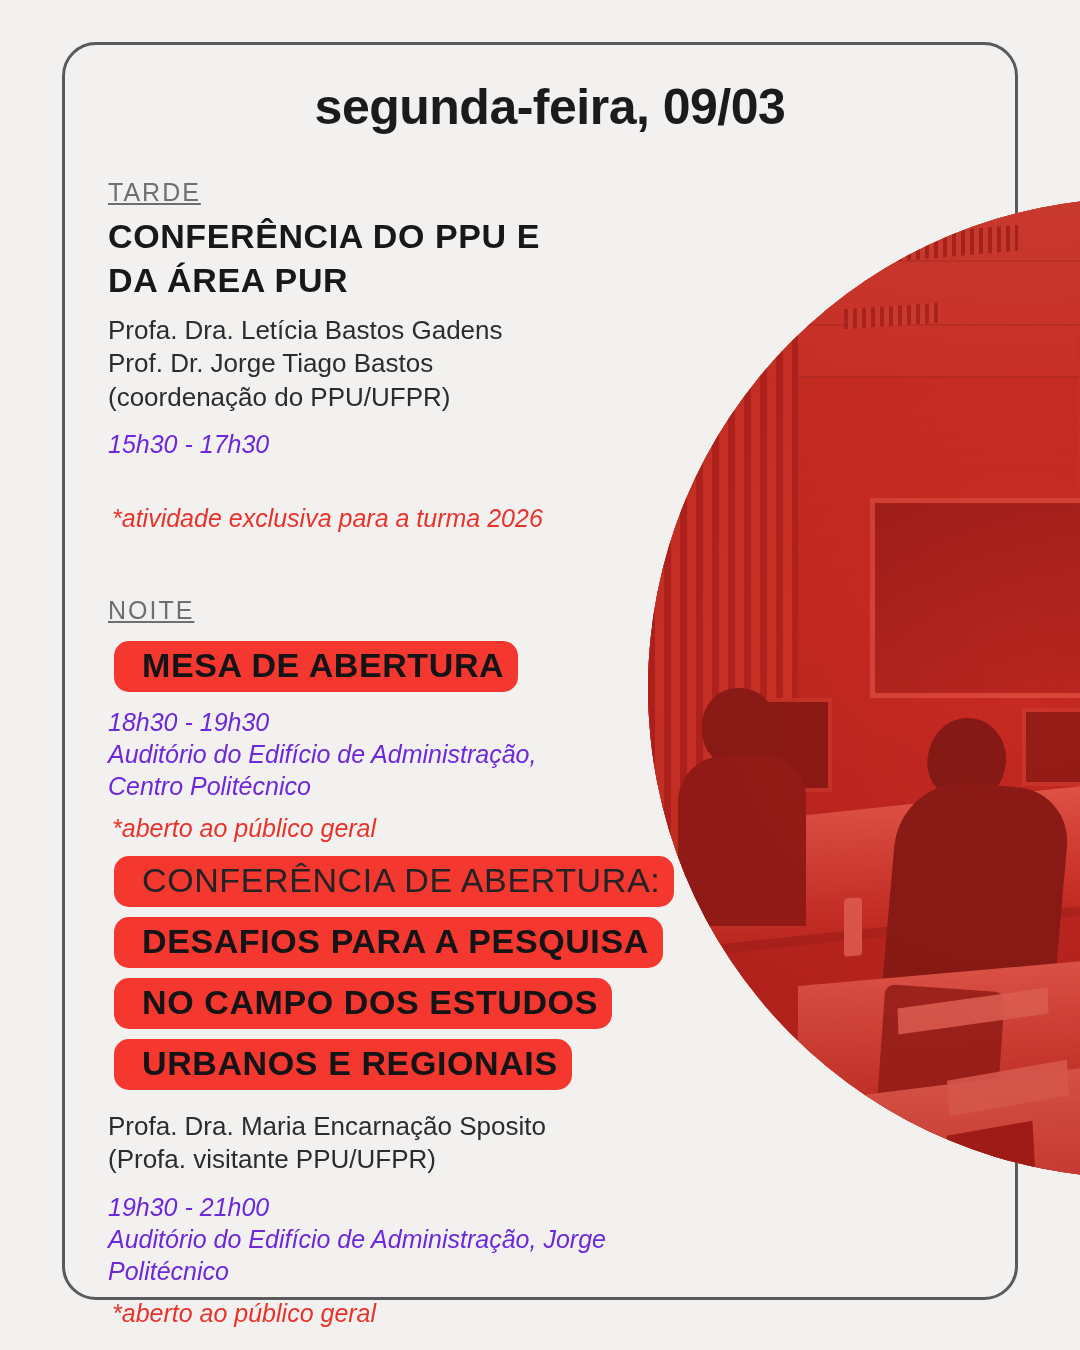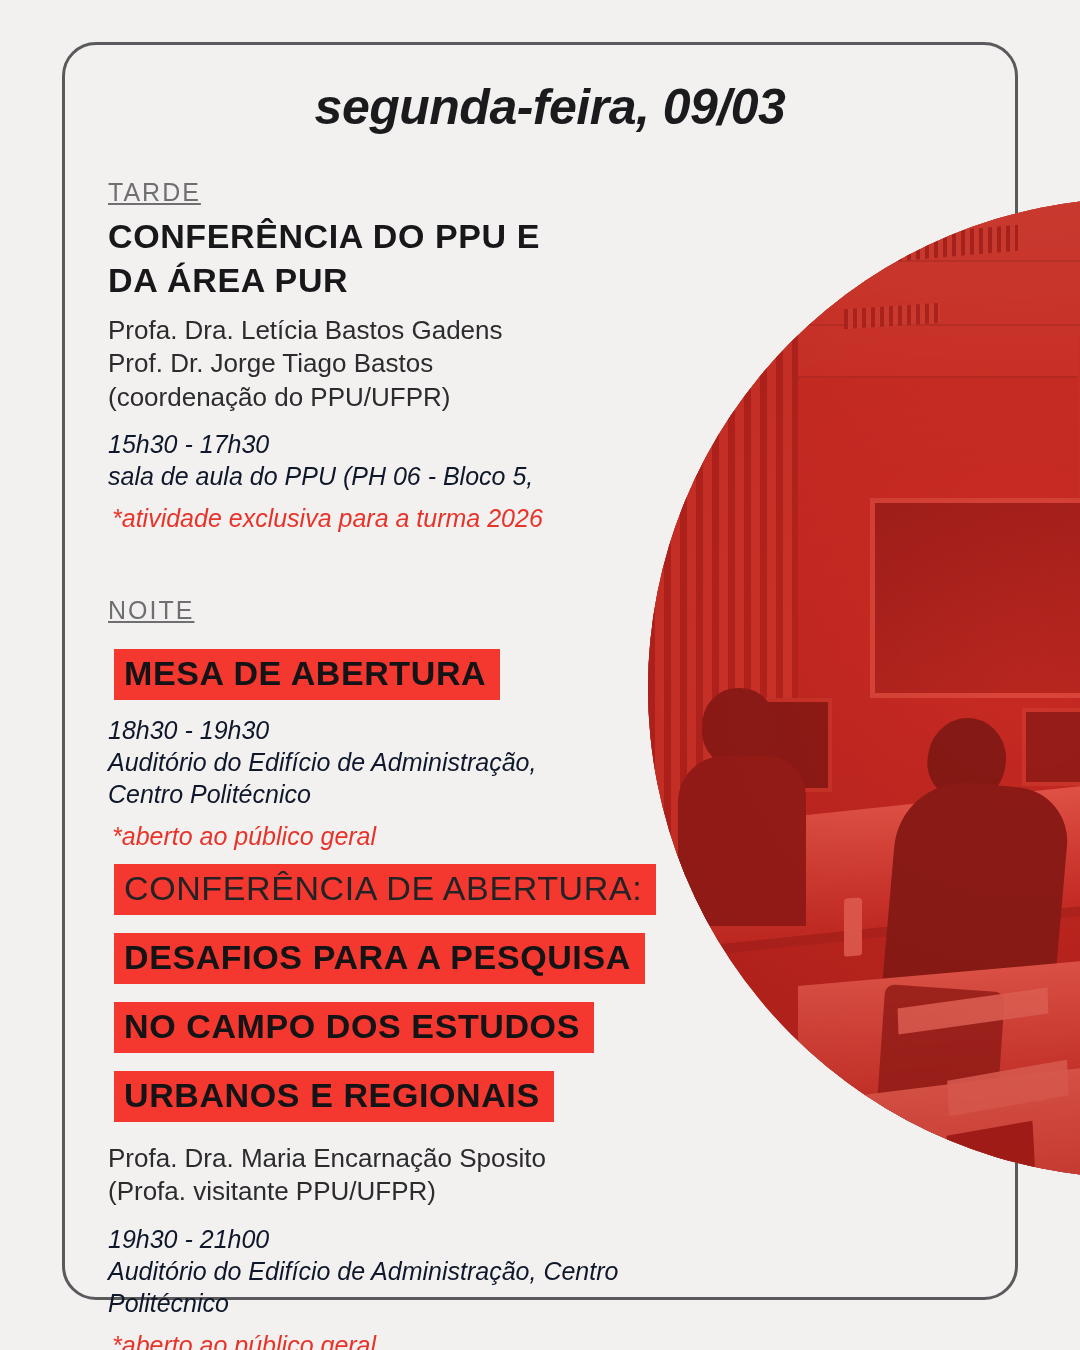--- a/index.html
+++ b/index.html
@@ -178,21 +178,20 @@
     position: absolute;
     left: 62px;
     top: 78px;
     width: 976px;
     text-align: center;
     font-size: 50px;
     font-weight: bold;
     letter-spacing: -0.5px;
     color: #1b1b1d;
     z-index: 6;
-    font-style: italic;
   }
 
   .kicker {
     font-size: 25px;
     letter-spacing: 2px;
     color: #6f6f72;
     font-weight: normal;
     margin: 0 0 8px 0;
     text-decoration: underline;
   }
@@ -206,39 +205,40 @@
   }
   .speakers {
     font-size: 26px;
     color: #2c2c2e;
     line-height: 1.28;
     margin: 0 0 14px 0;
   }
   .meta {
     font-size: 25px;
     font-style: italic;
-    color: #0f172a;
+    color: #6d28d9;
     line-height: 1.28;
     margin: 0 0 12px 0;
   }
   .note {
     font-size: 25px;
     font-style: italic;
     color: #e8332a;
     margin: 4px;
   }
   .hl {
     display: inline-block;
     background: #f4372f;
     color: #141416;
     font-weight: bold;
     font-size: 34px;
     letter-spacing: 0.6px;
-    padding: 5px 14px 7px 10px;
-    margin: 16px 0 2px 0;
+    padding: 5px 14px 7px 28px;
+    margin: 8px 0 2px 0;
+    border-radius: 15px;
   }
   .hl.light {
     font-weight: normal;
     color: #232325;
   }
   .block { position: absolute; }
 
   #b-tarde   { left: 0;  top: 178px; width: 600px; }
   #b-noite   { left: 0;  top: 596px; width: 600px; }
   #b-conf    { left: 0;  top: 848px; width: 620px; }
@@ -291,21 +291,21 @@
       <span>CONFERÊNCIA DO PPU E</span><br>
       <span>DA ÁREA PUR</span>
     </h2>
     <p class="speakers">
       <span>Profa. Dra. Letícia Bastos Gadens</span><br>
       <span>Prof. Dr. Jorge Tiago Bastos</span><br>
       <span>(coordenação do PPU/UFPR)</span>
     </p>
     <p class="meta">
       <span>15h30 - 17h30</span><br>
-      <span>sala de aula do PPU (PH 06 - Bloco 5,</span><br>
+      <br>
     </p>
     <p class="note">*atividade exclusiva para a turma 2026</p>
   </div>
 
   <div class="block" id="b-noite">
     <p class="kicker">NOITE</p>
     <div style="margin:0 0 12px 6px;">
       <span class="hl">MESA DE ABERTURA</span>
     </div>
     <p class="meta">
@@ -322,18 +322,18 @@
       <span class="hl">DESAFIOS PARA A PESQUISA</span><br>
       <span class="hl">NO CAMPO DOS ESTUDOS</span><br>
       <span class="hl">URBANOS E REGIONAIS</span>
     </div>
     <p class="speakers" style="margin-top:18px;">
       <span>Profa. Dra. Maria Encarnação Sposito</span><br>
       <span>(Profa. visitante PPU/UFPR)</span>
     </p>
     <p class="meta">
       <span>19h30 - 21h00</span><br>
-      <span>Auditório do Edifício de Administração, Centro Politécnico</span>
+      <span>Auditório do Edifício de Administração, Jorge Politécnico</span>
     </p>
     <p class="note">*aberto ao público geral</p>
   </div>
 
 </div>
 
 </body></html>

